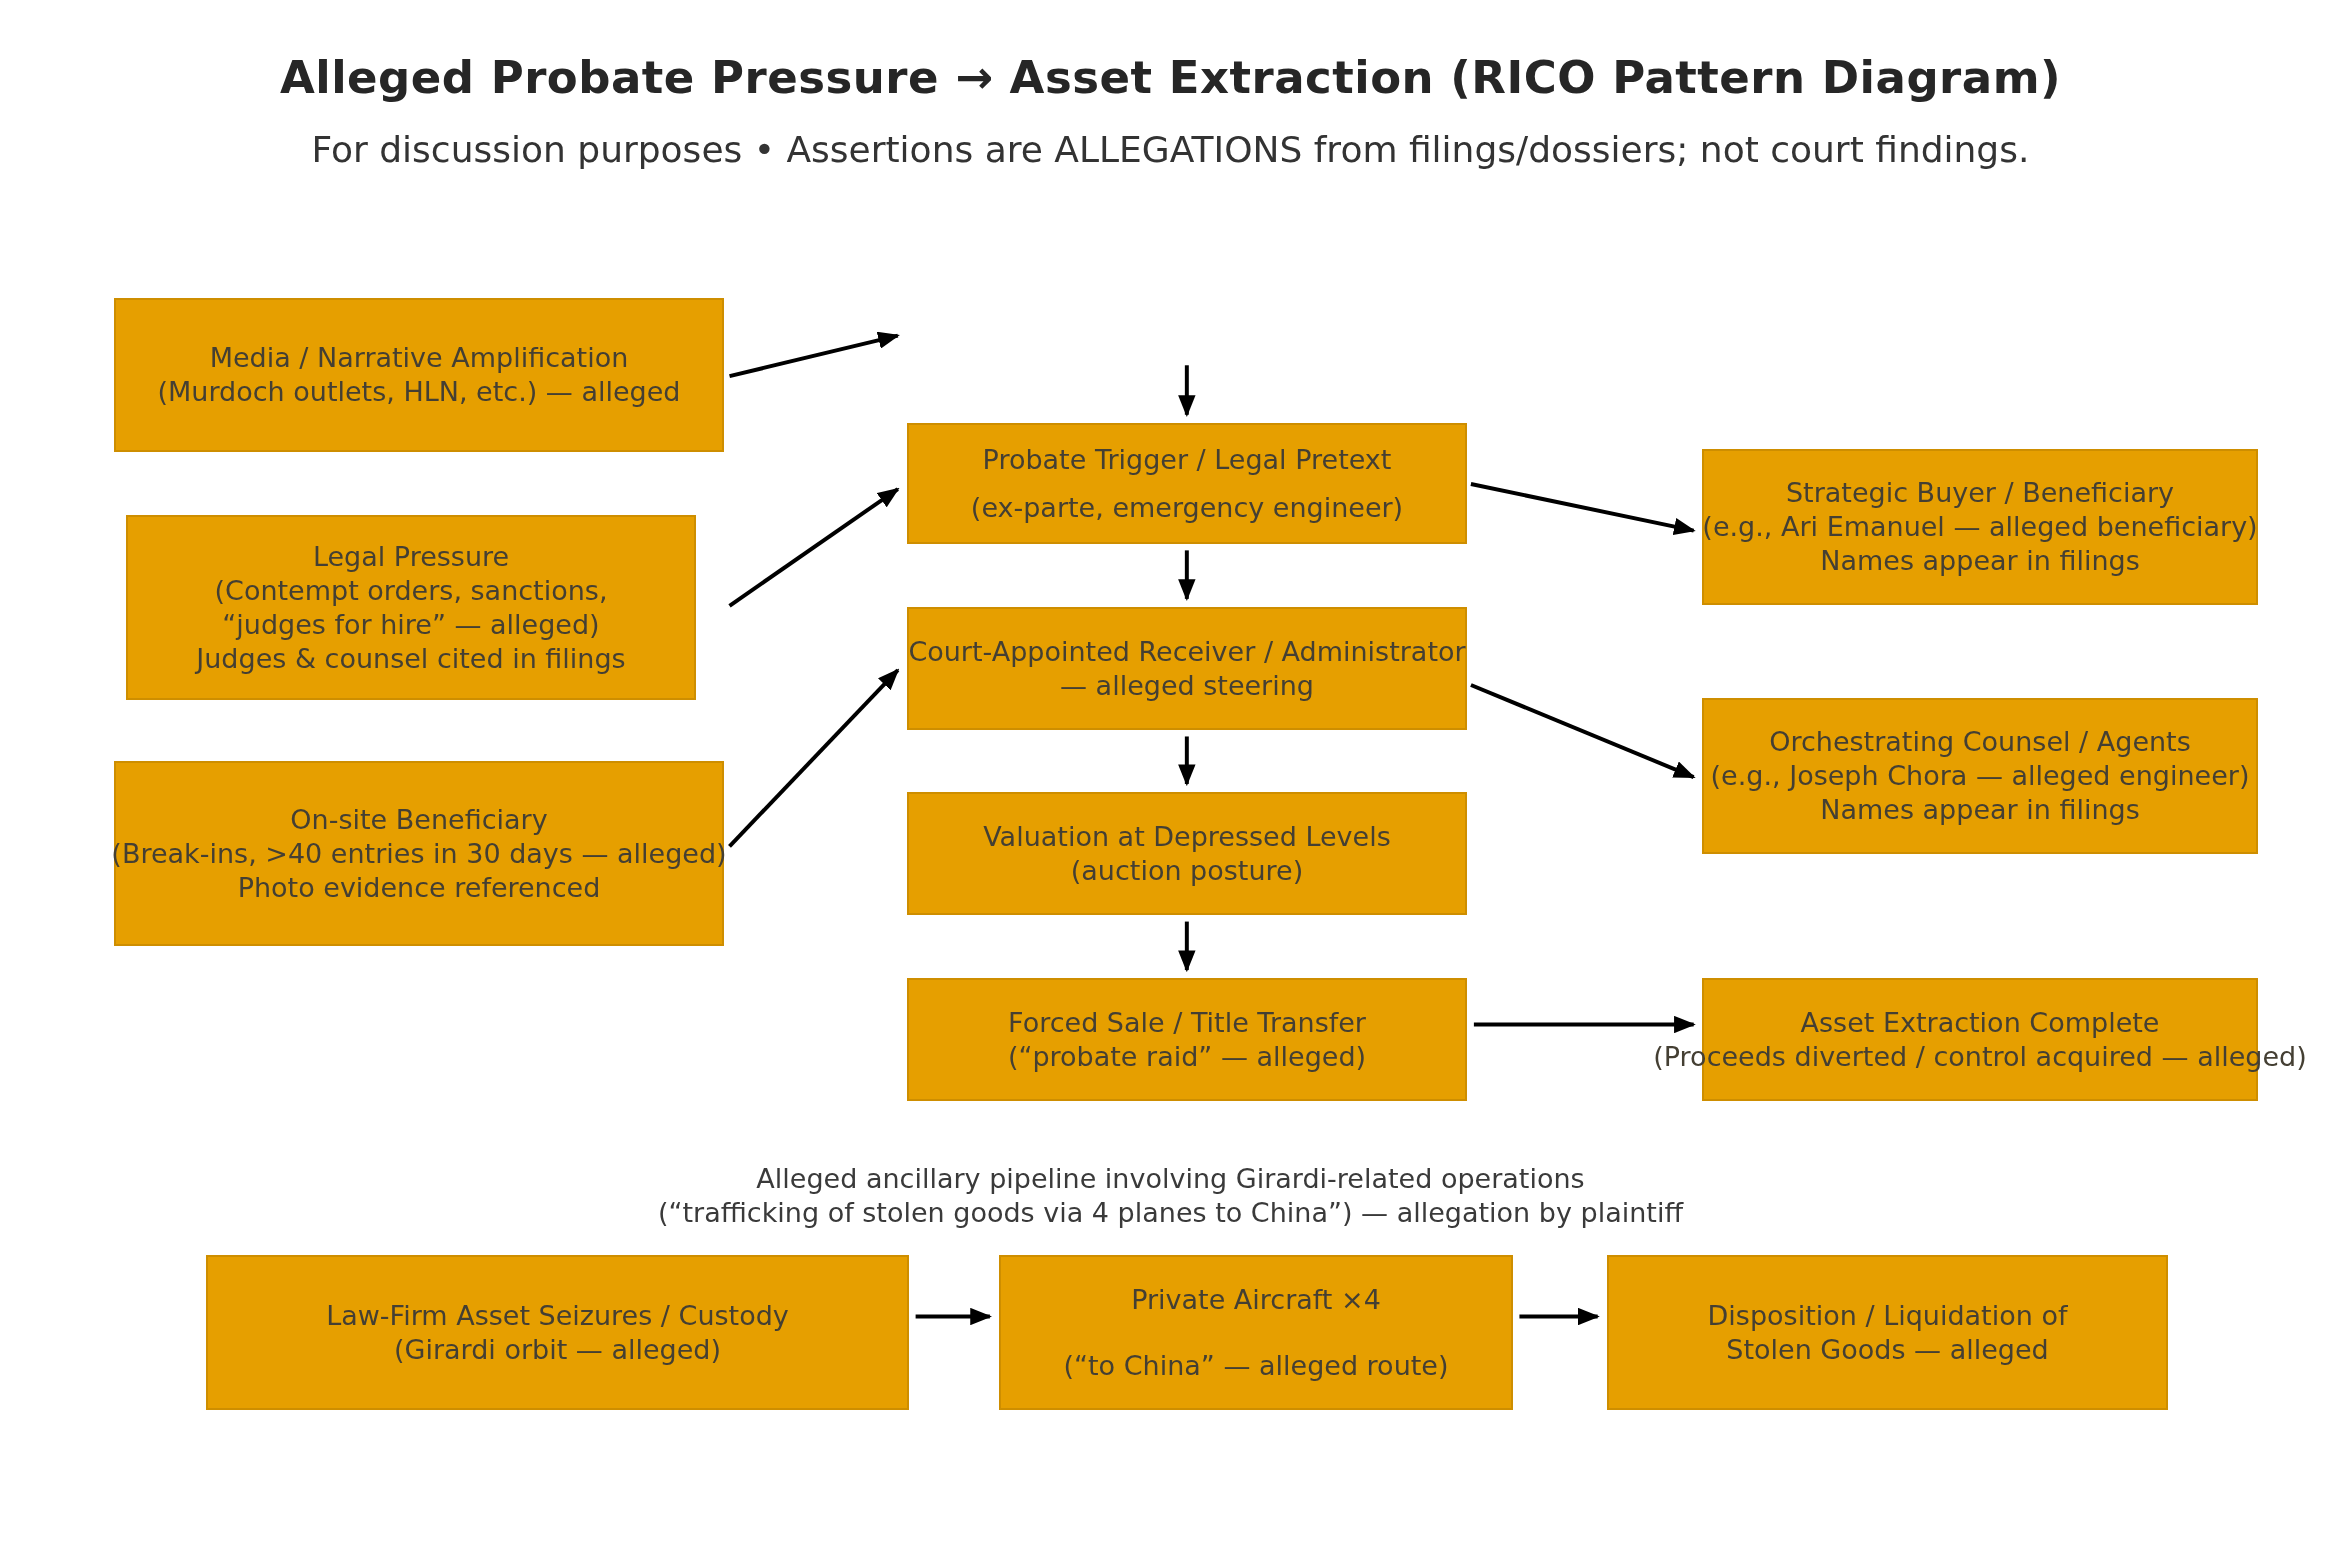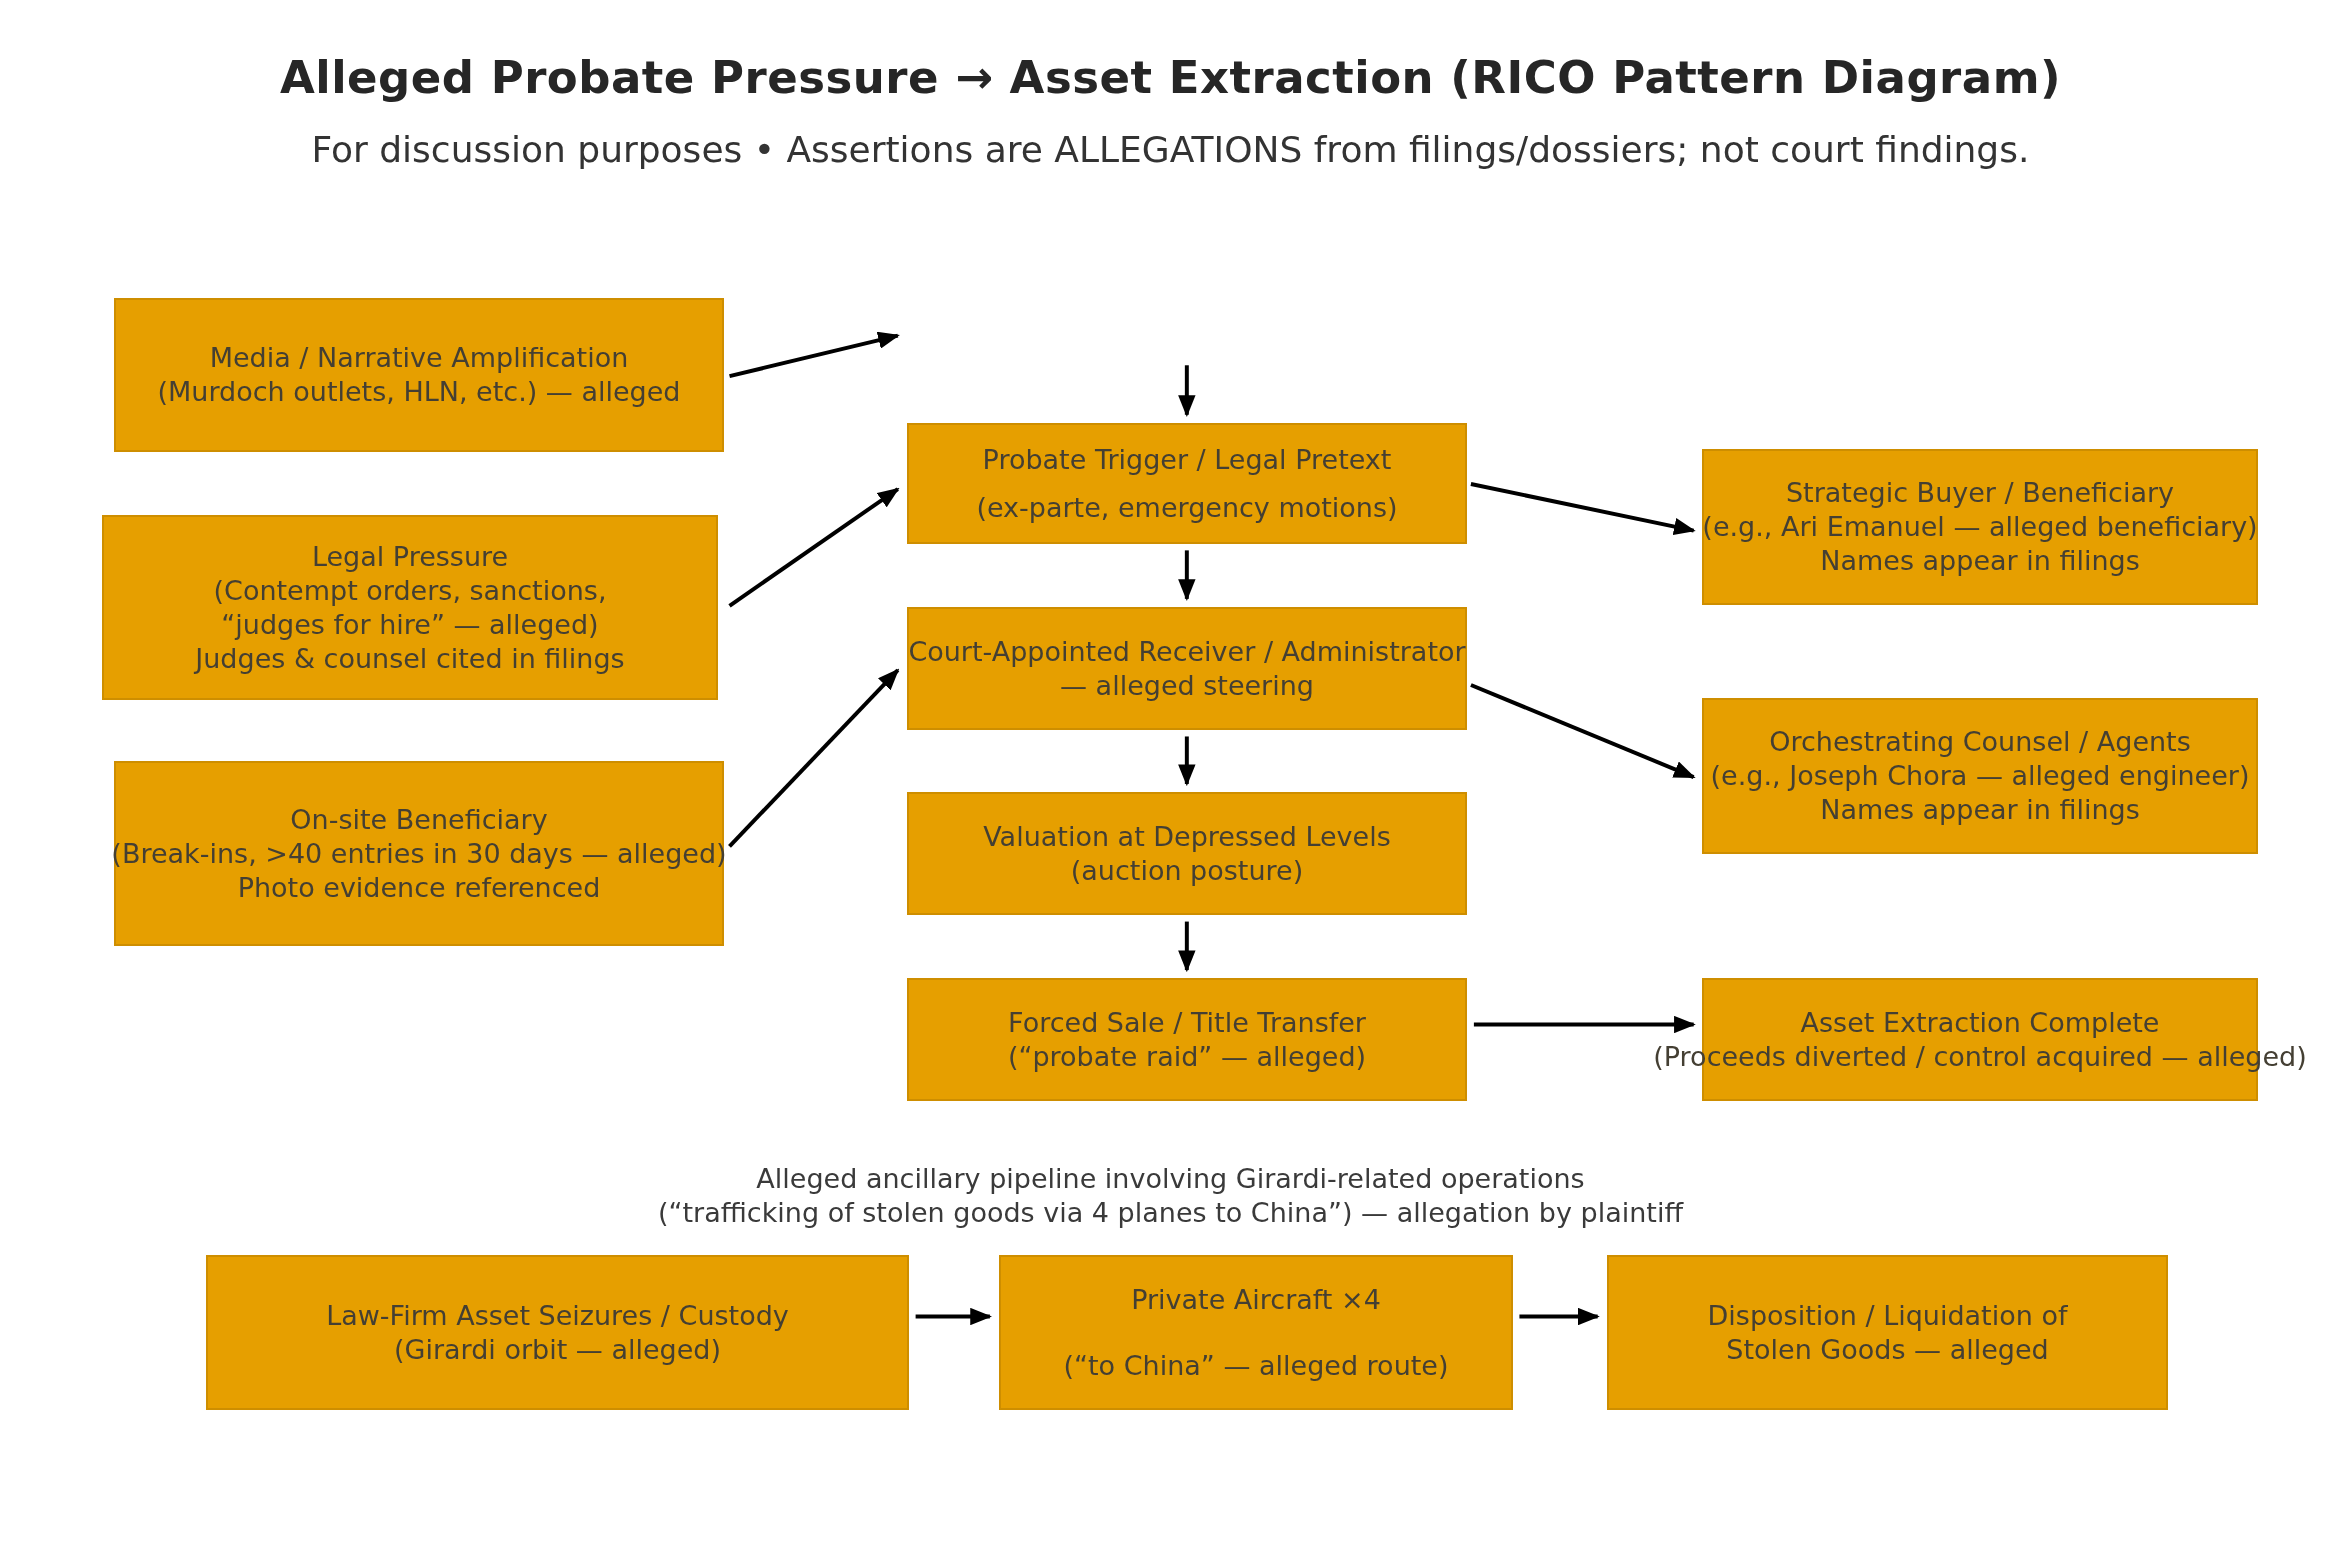--- a/index.html
+++ b/index.html
@@ -70,35 +70,35 @@
     <line x1="1535" y1="1330" x2="1614" y2="1330" marker-end="url(#ah)"></line>
   </svg>
 
   <div class="title">Alleged Probate Pressure → Asset Extraction (RICO Pattern Diagram)</div>
   <div class="subtitle">For discussion purposes • Assertions are ALLEGATIONS from filings/dossiers; not court findings.</div>
 
   <div class="node" style="left:114px;top:298px;width:610px;height:154px;">
     <div>Media / Narrative Amplification</div>
     <div>(Murdoch outlets, HLN, etc.) — alleged</div>
   </div>
-  <div class="node" style="left:102px;top:515px;width:616px;height:185px;">
+  <div class="node" style="left:126px;top:515px;width:570px;height:185px;">
     <div>Legal Pressure</div>
     <div>(Contempt orders, sanctions,</div>
     <div>“judges for hire” — alleged)</div>
     <div>Judges &amp; counsel cited in filings</div>
   </div>
   <div class="node" style="left:114px;top:761px;width:610px;height:185px;">
     <div>On-site Beneficiary</div>
     <div>(Break-ins, &gt;40 entries in 30 days — alleged)</div>
     <div>Photo evidence referenced</div>
   </div>
 
   <div class="node" style="left:907px;top:423px;width:560px;height:121px;gap:14px;">
     <div>Probate Trigger / Legal Pretext</div>
-    <div>(ex-parte, emergency motions)</div>
+    <div>(ex-parte, emergency engineer)</div>
   </div>
   <div class="node" style="left:907px;top:607px;width:560px;height:123px;">
     <div>Court-Appointed Receiver / Administrator</div>
     <div>— alleged steering</div>
   </div>
   <div class="node" style="left:907px;top:792px;width:560px;height:123px;">
     <div>Valuation at Depressed Levels</div>
     <div>(auction posture)</div>
   </div>
   <div class="node" style="left:907px;top:978px;width:560px;height:123px;">

